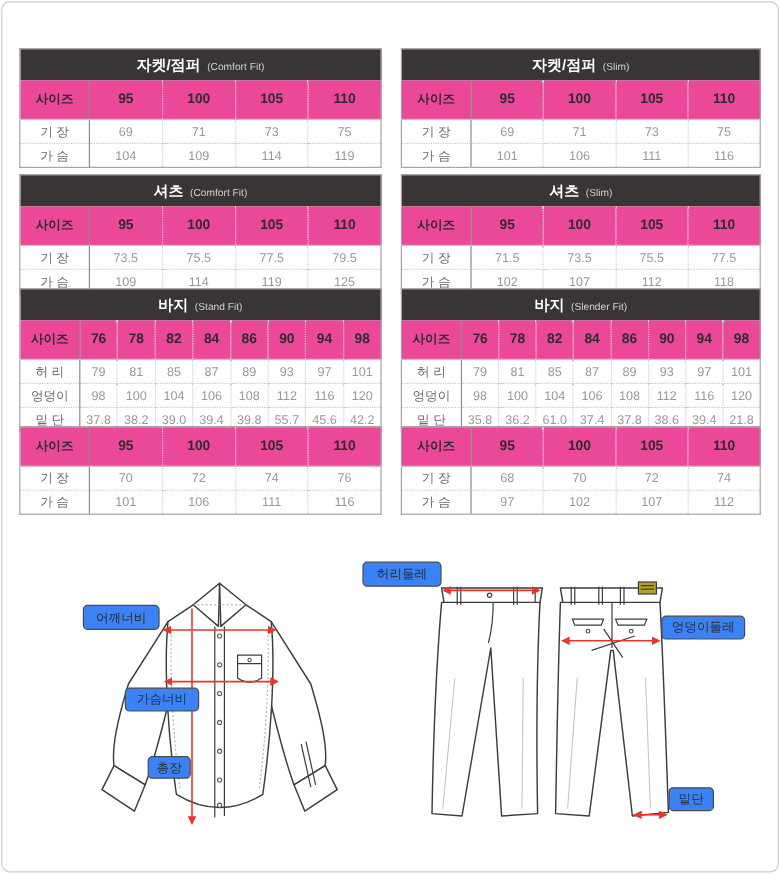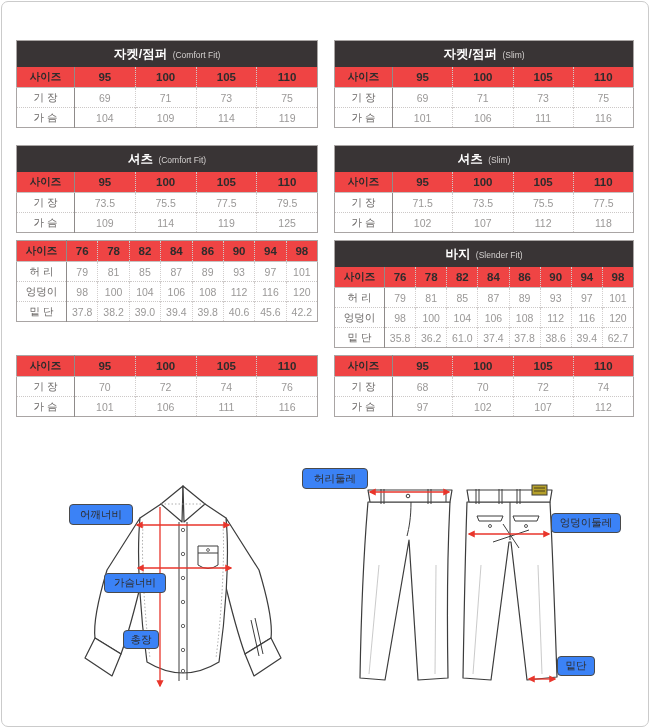--- a/index.html
+++ b/index.html
@@ -8,21 +8,21 @@
   .page{position:absolute;inset:1px;border:1px solid #cbcbcb;border-radius:7px;background:#fff;}
 
   
   .tbl{position:absolute;}
   table.sztable{width:100%;border-collapse:collapse;table-layout:fixed;
                 border:1px solid #a9a5a4;}
   table.sztable th,table.sztable td{padding:0;text-align:center;vertical-align:middle;}
   tr.title-row th{background:#393435;color:#fff;height:26px;font-size:12.5px;font-weight:bold;
                   border:none;}
   tr.title-row .t-sub{font-size:8.5px;font-weight:normal;color:#d4d1d0;margin-left:2px;margin-top:37px;}
-  tr.size-row th{background:#ef4444;color:#2e2c2c;font-size:11.5px;font-weight:bold;height:20px;
+  tr.size-row th{background:#ec4899;color:#2e2c2c;font-size:11.5px;font-weight:bold;height:32px;
                  border-bottom:1px solid #c6c2c1;border-left:1px dotted #cfcbca;}
   tr.size-row th.lbl{font-size:10.5px;border-left:none;}
   tr.size-row th.firstval{border-left:1px solid #8f8b8a;}
   tr.data-row td{height:19px;font-size:10.5px;color:#9a9897;border-top:1px dotted #ccc8c7;
                  border-left:1px dotted #d2cecd;background:#fff;}
   tr.data-row td.lbl{color:#6b6867;border-left:none;font-size:10.5px;}
   tr.data-row td.firstval{border-left:1px solid #8f8b8a;}
   tr.data-row:first-of-type td{border-top:none;}
 
   
@@ -197,20 +197,23 @@
         <col>
         <col>
         <col>
         <col>
         <col>
         <col>
         <col>
         <col>
       </colgroup>
       <tbody>
+        <tr class="title-row">
+          <th colspan="9"><span class="t-main">바지</span> <span class="t-sub">(Stand Fit)</span></th>
+        </tr>
         <tr class="size-row">
           <th class="lbl">사이즈</th>
           <th class="firstval">76</th>
           <th>78</th>
           <th>82</th>
           <th>84</th>
           <th>86</th>
           <th>90</th>
           <th>94</th>
           <th>98</th>
@@ -237,21 +240,21 @@
           <td>116</td>
           <td>120</td>
         </tr>
         <tr class="data-row">
           <td class="lbl">밑 단</td>
           <td class="firstval">37.8</td>
           <td>38.2</td>
           <td>39.0</td>
           <td>39.4</td>
           <td>39.8</td>
-          <td>40.6</td>
+          <td>55.7</td>
           <td>45.6</td>
           <td>42.2</td>
         </tr>
       </tbody>
     </table>
   </div>
 <div class="tbl" style="left:334px;top:240px;width:300px">
     <table class="sztable">
       <colgroup>
         <col style="width: 50px;">
@@ -303,21 +306,21 @@
         </tr>
         <tr class="data-row">
           <td class="lbl">밑 단</td>
           <td class="firstval">35.8</td>
           <td>36.2</td>
           <td>61.0</td>
           <td>37.4</td>
           <td>37.8</td>
           <td>38.6</td>
           <td>39.4</td>
-          <td>62.7</td>
+          <td>21.8</td>
         </tr>
       </tbody>
     </table>
   </div>
 <div class="tbl" style="left:16px;top:355px;width:302px">
     <table class="sztable">
       <colgroup>
         <col style="width: 58px;">
         <col>
         <col>

